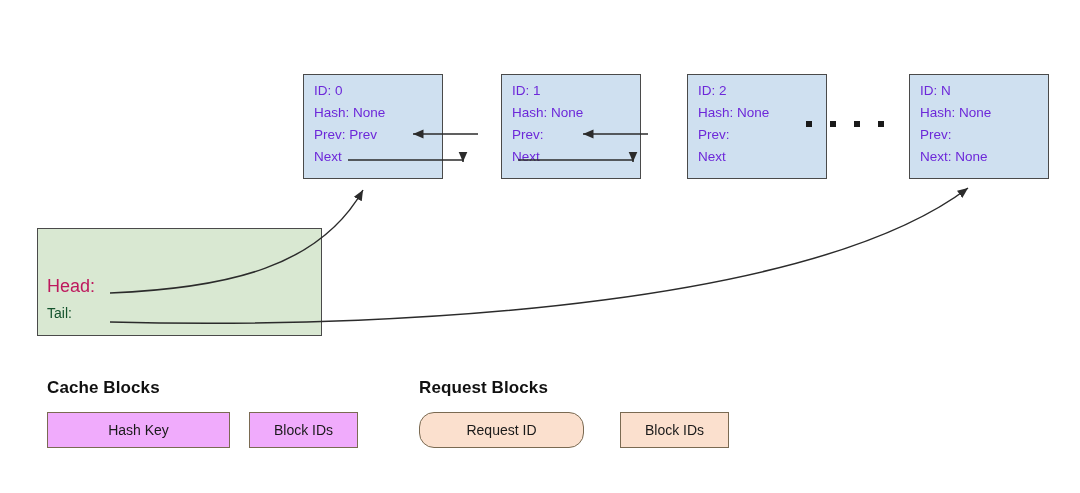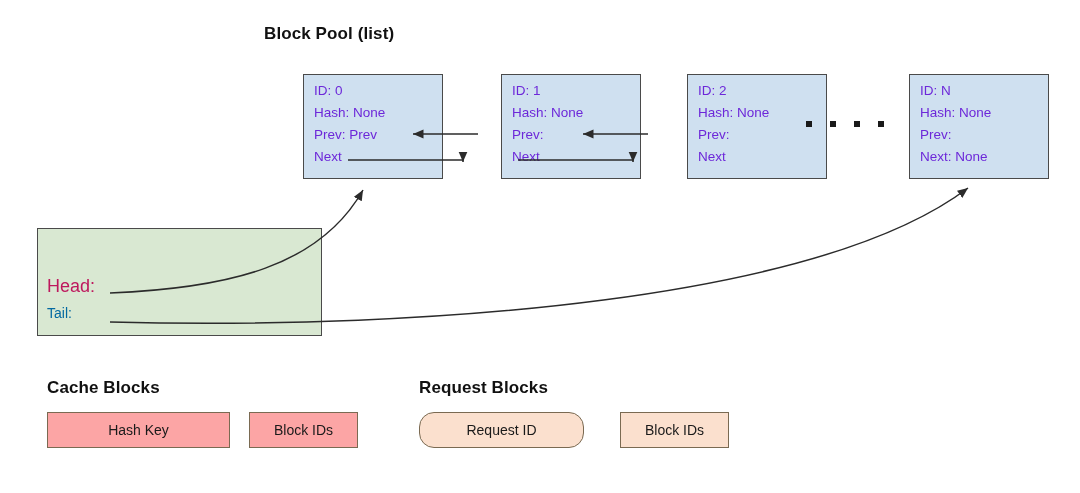--- a/index.html
+++ b/index.html
@@ -114,50 +114,49 @@
     left: 9px;
     top: 47px;
     font-size: 18px;
     color: #be185d;
   }
   #free-block-queue .fbq-tail {
     position: absolute;
     left: 9px;
     top: 76px;
     font-size: 14px;
-    color: #0369a1;
+    color: #14532d;
   }
 
   
   .field-box {
     position: absolute;
     box-sizing: border-box;
     border: 1.4px solid #7a6a52;
     height: 36px;
     top: 412px;
     display: flex;
     align-items: center;
     justify-content: center;
     font-size: 14px;
     color: #1a1a1a;
     white-space: nowrap;
   }
-  .cache-fill { background: #fca5a5; }
+  .cache-fill { background: #f0abfc; }
   .request-fill { background: #fbe0ce; }
   #cache-hash-key { left: 47px; width: 183px; }
   #cache-block-ids { left: 249px; width: 109px; }
   #request-request-id { left: 419px; width: 165px; border-radius: 15px; }
   #request-block-ids { left: 620px; width: 109px; }
 </style>
 </head>
 <body>
 
 <div id="canvas">
 
-  <div class="section-title" id="title-block-pool">Block Pool (list)</div>
 
   <div class="section-title" id="title-request-blocks">Request Blocks</div>
 
   <div class="section-title" id="title-cache-blocks">Cache Blocks</div>
 
   <div class="pool-block" id="block-0">
     <div class="line l0">ID: 0</div>
     <div class="line l1">Hash: None</div>
     <div class="line l2">Prev: Prev</div>
     <div class="line l3">Next</div>

